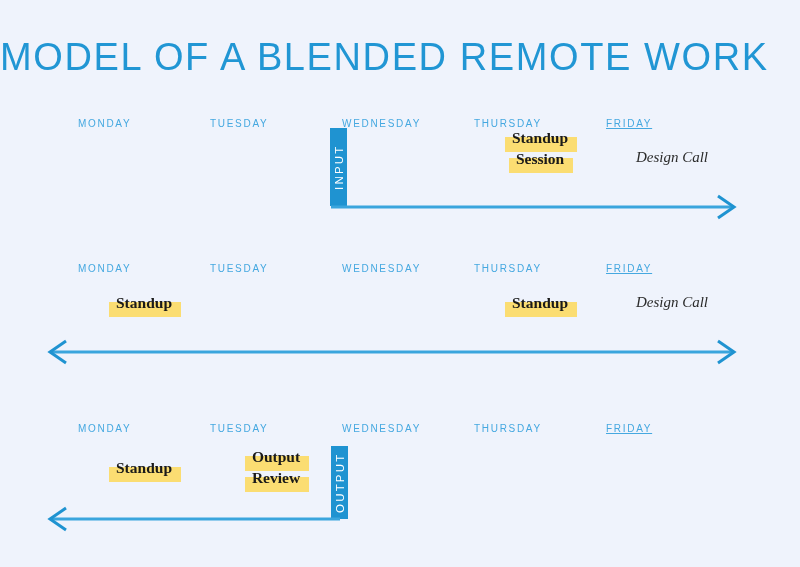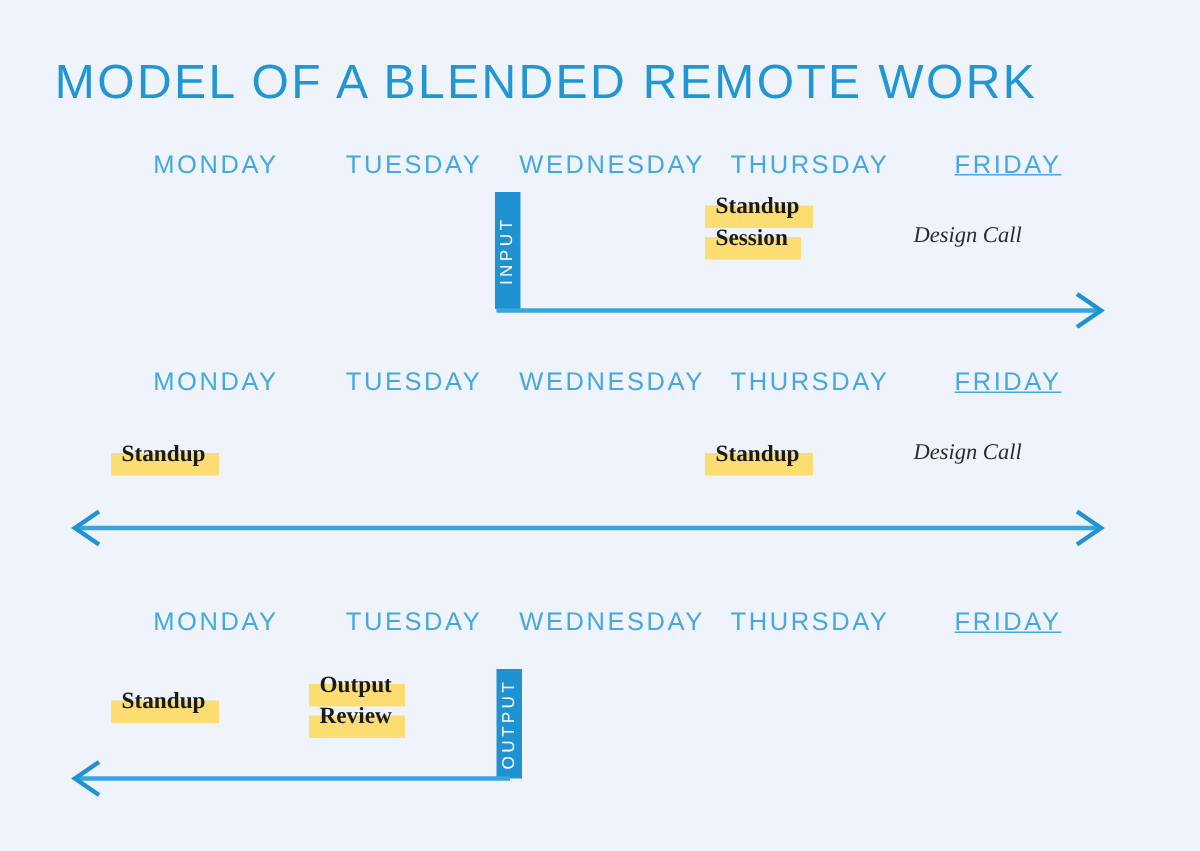--- a/index.html
+++ b/index.html
@@ -21,21 +21,21 @@
   }
 
   
   .title {
     position: absolute;
     left: 0;
     top: 36px;
     width: 728px;
     text-align: center;
     font-family: "Liberation Sans", sans-serif;
-    font-size: 32px;
+    font-size: 38px;
     letter-spacing: 1.6px;
     color: #2196d4;
     font-weight: 400;
     white-space: nowrap;
   }
 
   
   .row {
     position: absolute;
     left: 0;
@@ -48,25 +48,25 @@
   
   .days {
     position: absolute;
     left: 0;
     top: 0;
     width: 800px;
     height: 22px;
   }
   .day-label {
     position: absolute;
-    top: 0;
-    font-size: 17px;
+    top: 18px;
+    font-size: 10px;
     letter-spacing: 1.7px;
     color: #45a8e0;
-    text-align: center;
+    text-align: left;
     white-space: nowrap;
     font-weight: 400;
   }
 
   
   .col-0 { left: 78px;  width: 132px; }
   .col-1 { left: 210px; width: 132px; }
   .col-2 { left: 342px; width: 132px; }
   .col-3 { left: 474px; width: 132px; }
   .col-4 { left: 606px; width: 132px; text-decoration: underline; }
@@ -74,20 +74,21 @@
   
   .events {
     position: absolute;
     left: 0;
     top: 0;
     width: 800px;
     height: 100%;
   }
   .event {
     position: absolute;
+    text-align: center;
     white-space: nowrap;
   }
   .ev-line {
     position: relative;
     display: inline-block;
     font-family: "Liberation Serif", serif;
     font-weight: bold;
     font-size: 15.5px;
     color: #1a1a1a;
     line-height: 19px;

